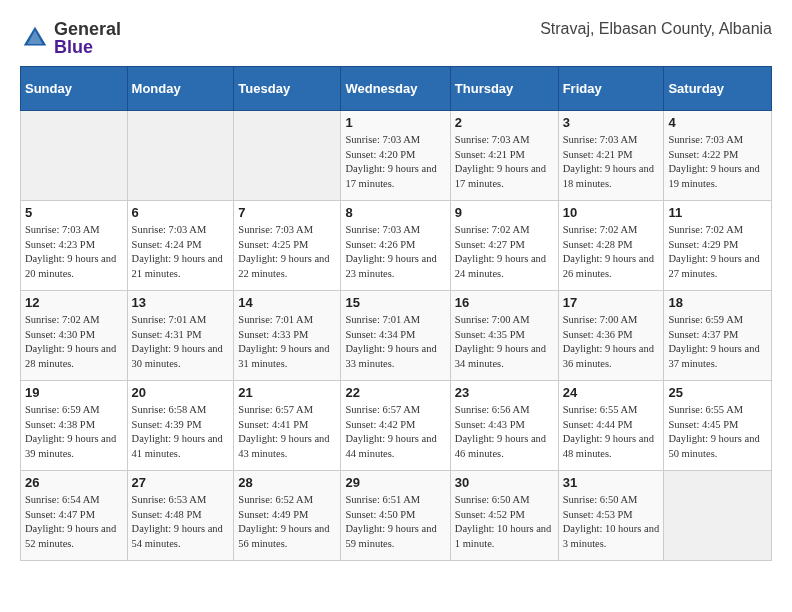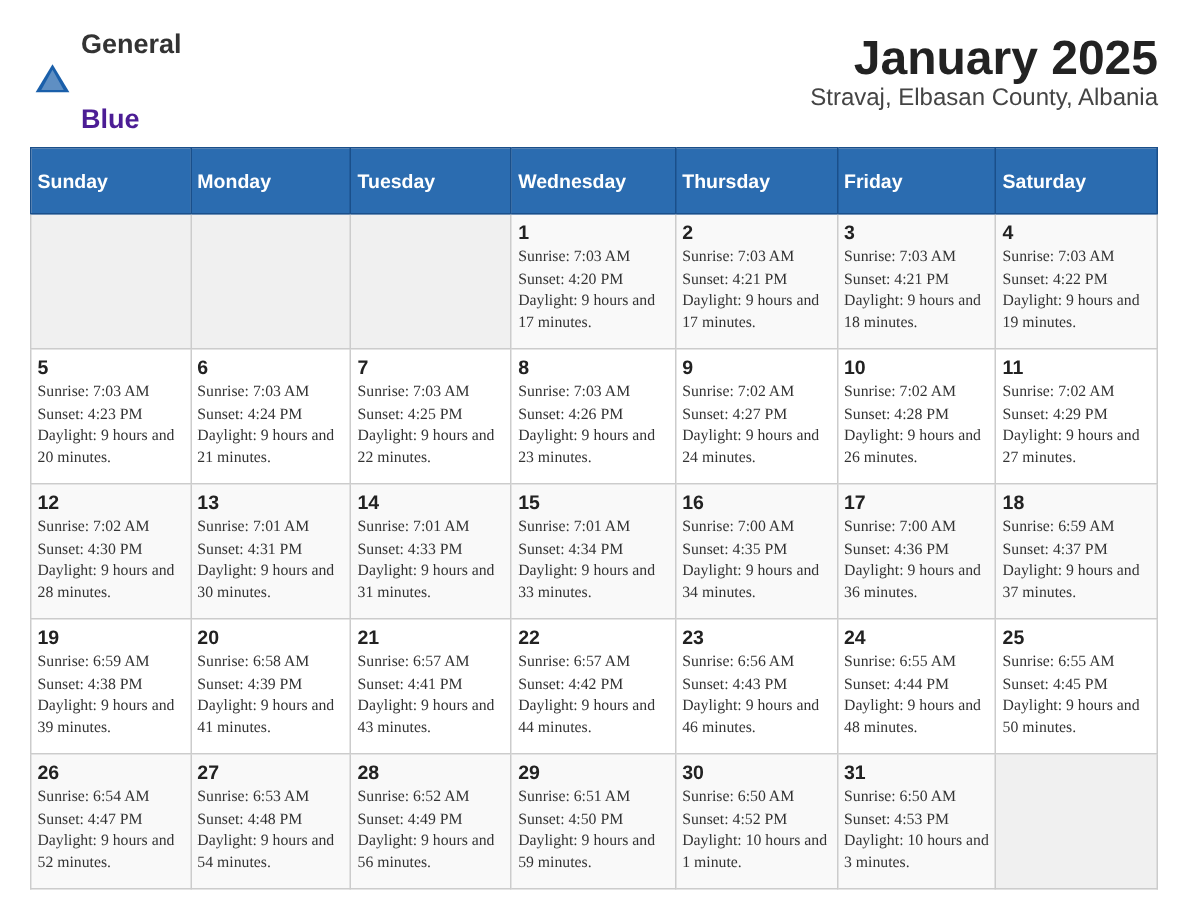--- a/index.html
+++ b/index.html
@@ -20,21 +20,20 @@
       display: flex;
       align-items: center;
       gap: 4px;
     }
     .logo-text {
       display: flex;
       flex-direction: column;
       font-size: 18px;
       font-weight: bold;
       line-height: 1;
-      gap: 32px;
     }
     .logo-general { color: #333; }
     .logo-blue { color: #4c1d95; }
     .logo-icon {
       width: 30px;
       height: 30px;
     }
     .title-block {
       text-align: right;
     }
@@ -97,21 +96,20 @@
     <svg class="logo-icon" viewBox="0 0 40 40">
       <polygon points="20,5 35,30 5,30" fill="#1a5faa"></polygon>
       <polygon points="20,10 30,28 10,28" fill="#fff" opacity="0.3"></polygon>
     </svg>
     <div class="logo-text">
       <span class="logo-general">General</span>
       <span class="logo-blue">Blue</span>
     </div>
   </div>
   <div class="title-block">
-    <div class="calendar-title">January 2025</div>
     <div class="calendar-subtitle">Stravaj, Elbasan County, Albania</div>
   </div>
 </div>
 
 <table>
   <thead>
     <tr>
     <th>Sunday</th>
         <th>Monday</th>
         <th>Tuesday</th>

